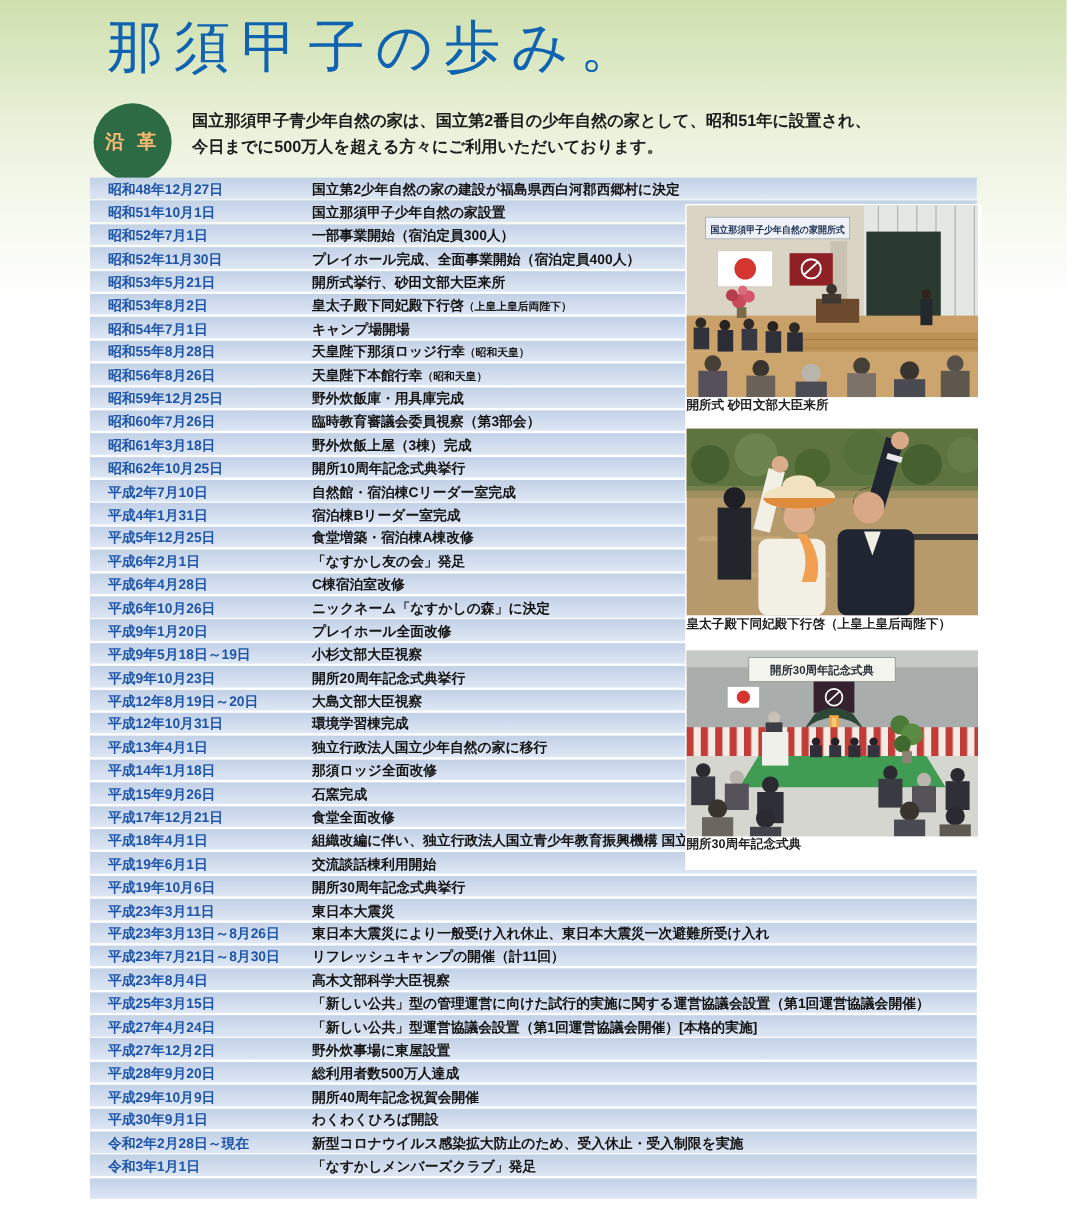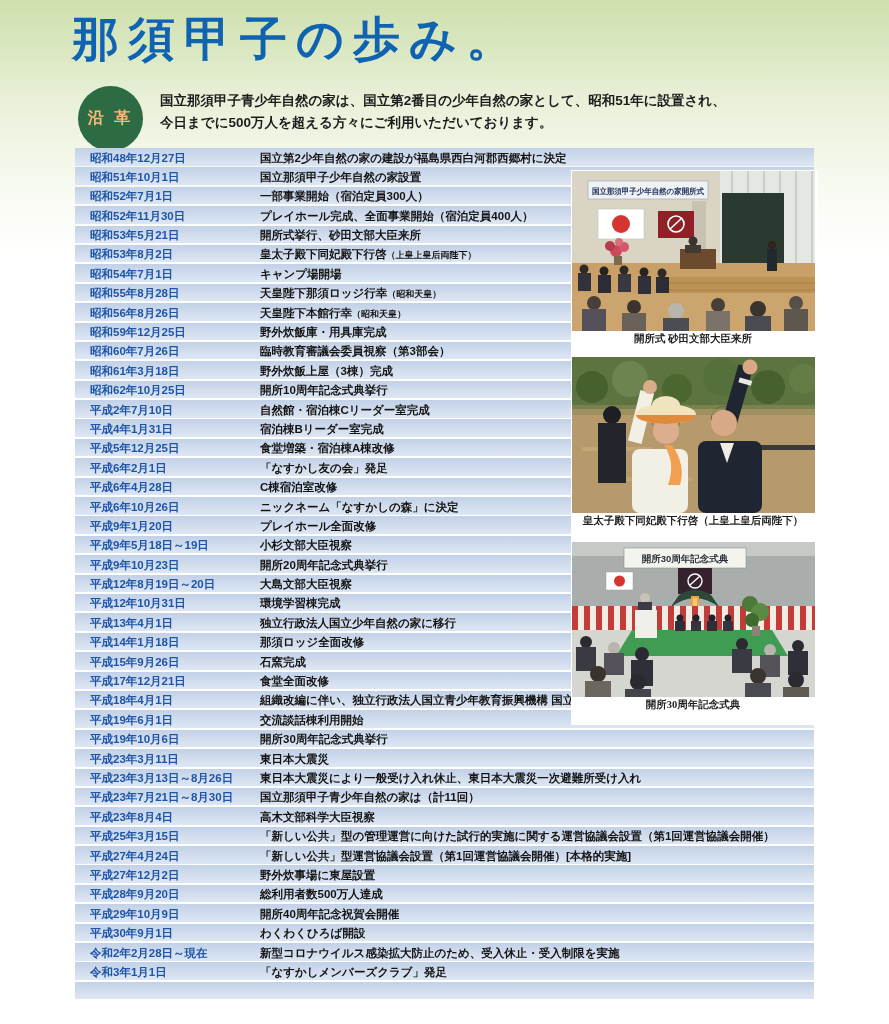--- a/index.html
+++ b/index.html
@@ -2,41 +2,41 @@
 <html><head>
 <meta charset="utf-8">
 <style>
   html,body{margin:0;padding:0;background:#fff;}
   .page{
     position:relative;width:889px;height:1024px;overflow:hidden;
     background:linear-gradient(180deg,#cfe0ae 0px,#d9e7c0 45px,#eaf1da 105px,#f7faf0 185px,#ffffff 255px);
     font-family:"Liberation Sans","DejaVu Sans",sans-serif;
   }
   .page-title{
-    position:absolute;left:72px;top:8px;margin:0;
-    font-size:47px;font-weight:700;color:#0f63b0;letter-spacing:9px;white-space:nowrap;
+    position:absolute;left:89px;top:8px;margin:0;
+    font-size:47px;font-weight:400;color:#0f63b0;letter-spacing:9px;white-space:nowrap;
   }
   .intro{position:absolute;left:78px;top:86px;display:flex;align-items:flex-start;}
   .badge{
     width:65px;height:65px;border-radius:50%;background:#2d6b45;color:#fdba74;
     display:flex;align-items:center;justify-content:center;
     font-size:16px;font-weight:bold;letter-spacing:3px;flex:none;
   }
   .intro-text{margin-left:17px;padding-top:4px;font-size:13.5px;font-weight:bold;color:#1c1c1c;line-height:22px;white-space:nowrap;}
   .timeline{position:absolute;left:75px;top:148px;width:739px;}
   .row{
     height:17.5px;margin-bottom:1.9px;display:flex;align-items:flex-end;
     background:linear-gradient(180deg,#c2d1e7 0%,#d2ddee 55%,#dde6f3 100%);
   }
   .row .date{flex:0 0 170px;padding-left:15px;font-size:11.5px;font-weight:bold;color:#1d55a8;white-space:nowrap;}
   .row .event{font-size:11.5px;font-weight:bold;color:#141414;white-space:nowrap;}
   .row .event .note{font-size:9px;}
   .photo-card{position:absolute;left:571px;width:245px;background:#fff;padding:1px 1px 12px 1px;z-index:2;}
   .photo-svg{display:block;width:243px;}
-  .caption{text-align:center;font-size:10.5px;font-weight:bold;color:#1e1e1e;line-height:13px;padding:1px 3px 2px 0;white-space:nowrap;font-family:Liberation Serif, serif;}
+  .caption{text-align:left;font-size:10.5px;font-weight:bold;color:#1e1e1e;line-height:13px;padding:1px 3px 2px 0;white-space:nowrap;}
 </style>
 </head>
 <body>
 
 <div class="page">
 
   <h1 class="page-title">那須甲子の歩み。</h1>
 
   <div class="intro">
     <div class="badge">沿 革</div>
@@ -174,21 +174,21 @@
       <div class="row">
         <div class="date">平成23年3月11日</div>
         <div class="event">東日本大震災</div>
       </div>
       <div class="row">
         <div class="date">平成23年3月13日～8月26日</div>
         <div class="event">東日本大震災により一般受け入れ休止、東日本大震災一次避難所受け入れ</div>
       </div>
       <div class="row">
         <div class="date">平成23年7月21日～8月30日</div>
-        <div class="event">国立那須甲子青少年自然の家は（計11回）</div>
+        <div class="event">リフレッシュキャンプの開催（計11回）</div>
       </div>
       <div class="row">
         <div class="date">平成23年8月4日</div>
         <div class="event">高木文部科学大臣視察</div>
       </div>
       <div class="row">
         <div class="date">平成25年3月15日</div>
         <div class="event">「新しい公共」型の管理運営に向けた試行的実施に関する運営協議会設置（第1回運営協議会開催）</div>
       </div>
       <div class="row">

